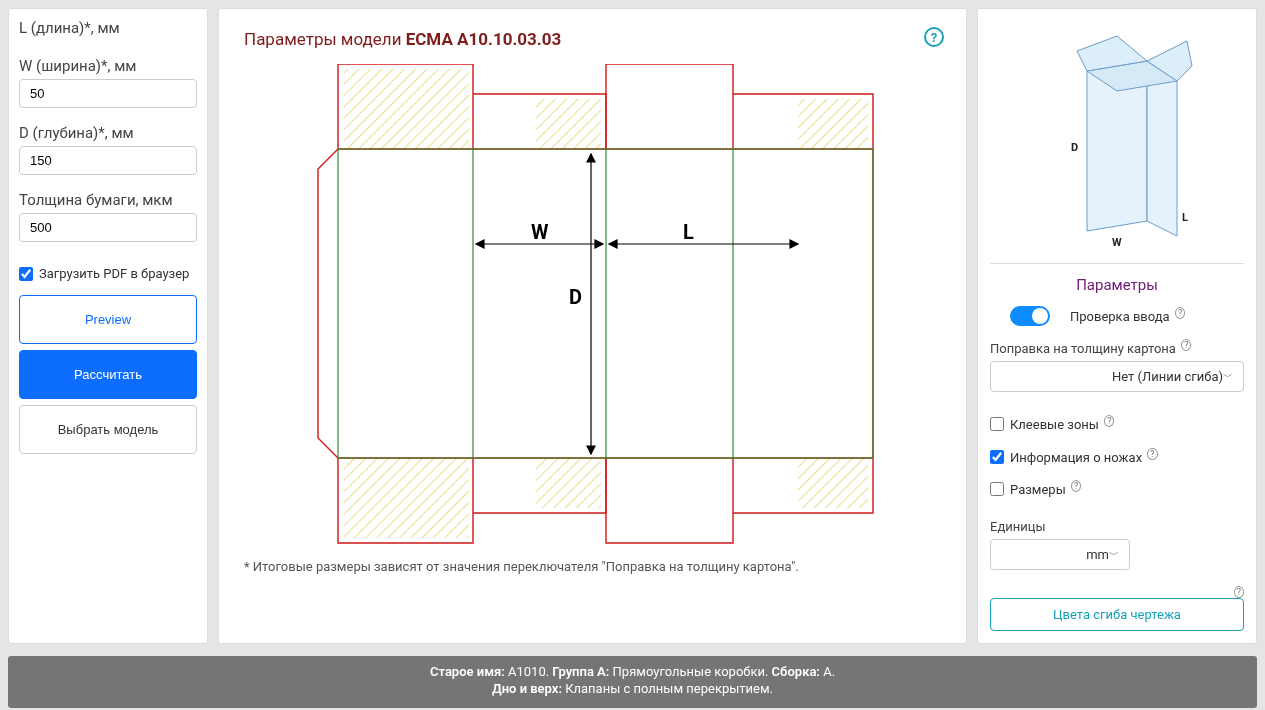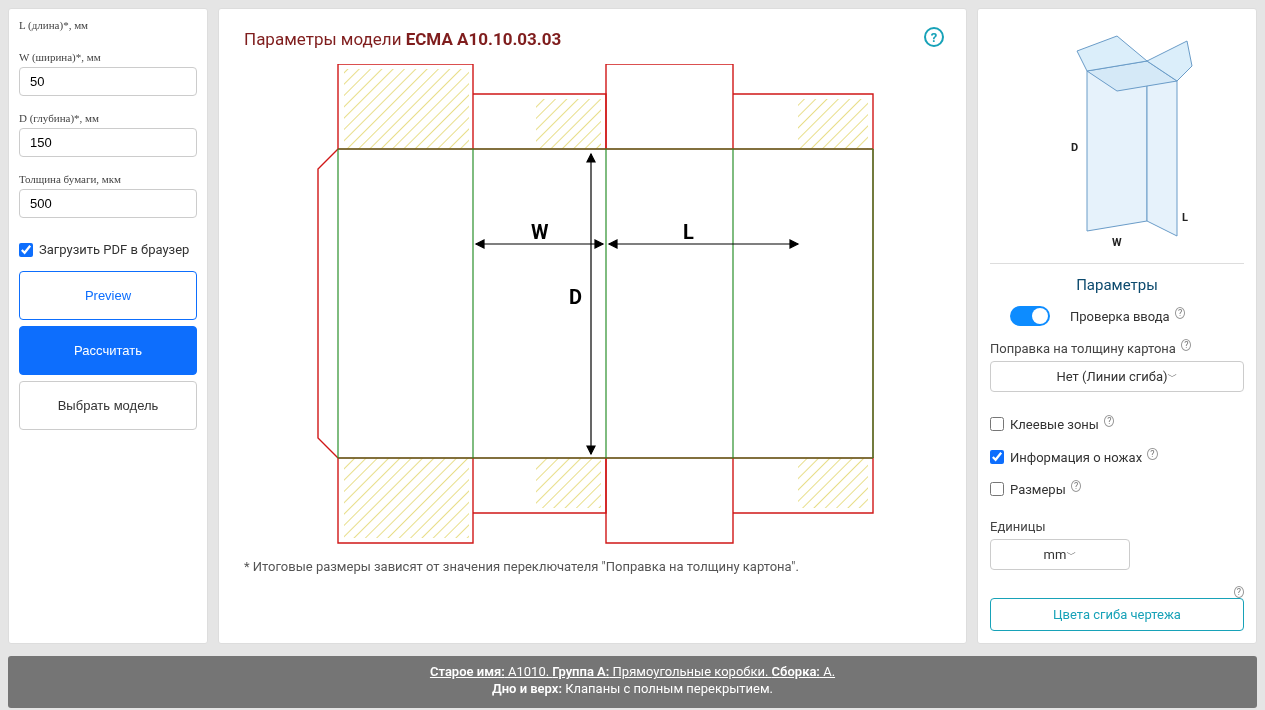--- a/index.html
+++ b/index.html
@@ -40,25 +40,24 @@
   width: 280px;
   background: #fff;
   border: 1px solid #ddd;
   border-radius: 3px;
   padding: 12px;
 }
 .field-group {
   margin-bottom: 10px;
 }
 .field-label {
-  font-size: 11px;
+  font-size: 15px;
   color: #444;
   margin-bottom: 4px;
   display: block;
-  font-family: Liberation Serif, serif;
 }
 .text-input, .select-input {
   width: 100%;
   padding: 6px 10px;
   border: 1px solid #ccc;
   border-radius: 4px;
   font-size: 13px;
 }
 .checkbox-row {
   display: flex;
@@ -129,21 +128,21 @@
   display: block;
   margin: 0 auto;
 }
 .right-divider {
   border-top: 1px solid #ddd;
   margin: 12px 0;
 }
 .right-heading {
   text-align: center;
   font-size: 15px;
-  color: #0c4a6e;
+  color: #701a75;
   margin-bottom: 12px;
 }
 .toggle-row {
   display: flex;
   align-items: center;
   gap: 20px;
   margin-bottom: 14px;
   padding-left: 20px;
 }
 .toggle {
@@ -178,21 +177,21 @@
   margin-bottom: 5px;
 }
 .select-open {
   width: 100%;
   padding: 7px 10px;
   border: 1px solid #ccc;
   border-radius: 4px;
   font-size: 13px;
   background: #fff;
   display: flex;
-  justify-content: center;
+  justify-content: flex-end;
   align-items: center;
 }
 .chev {
   font-size: 10px;
   color: #666;
 }
 .checkbox-stack {
   display: flex;
   flex-direction: column;
   margin-top: 16px;
@@ -232,21 +231,20 @@
   background: #757575;
   border-radius: 3px;
   color: #fff;
   text-align: center;
   padding: 8px 10px;
   font-size: 13px;
 }
 .footer-bar .line1 {
   font-size: 13px;
   margin-bottom: 2px;
-  text-decoration: underline;
 }
 .footer-bar .line2 {
   font-size: 13px;
   margin-bottom: 4px;
 }
 .footer-bar b {
   font-weight: 600;
 }
 </style>
 </head>

